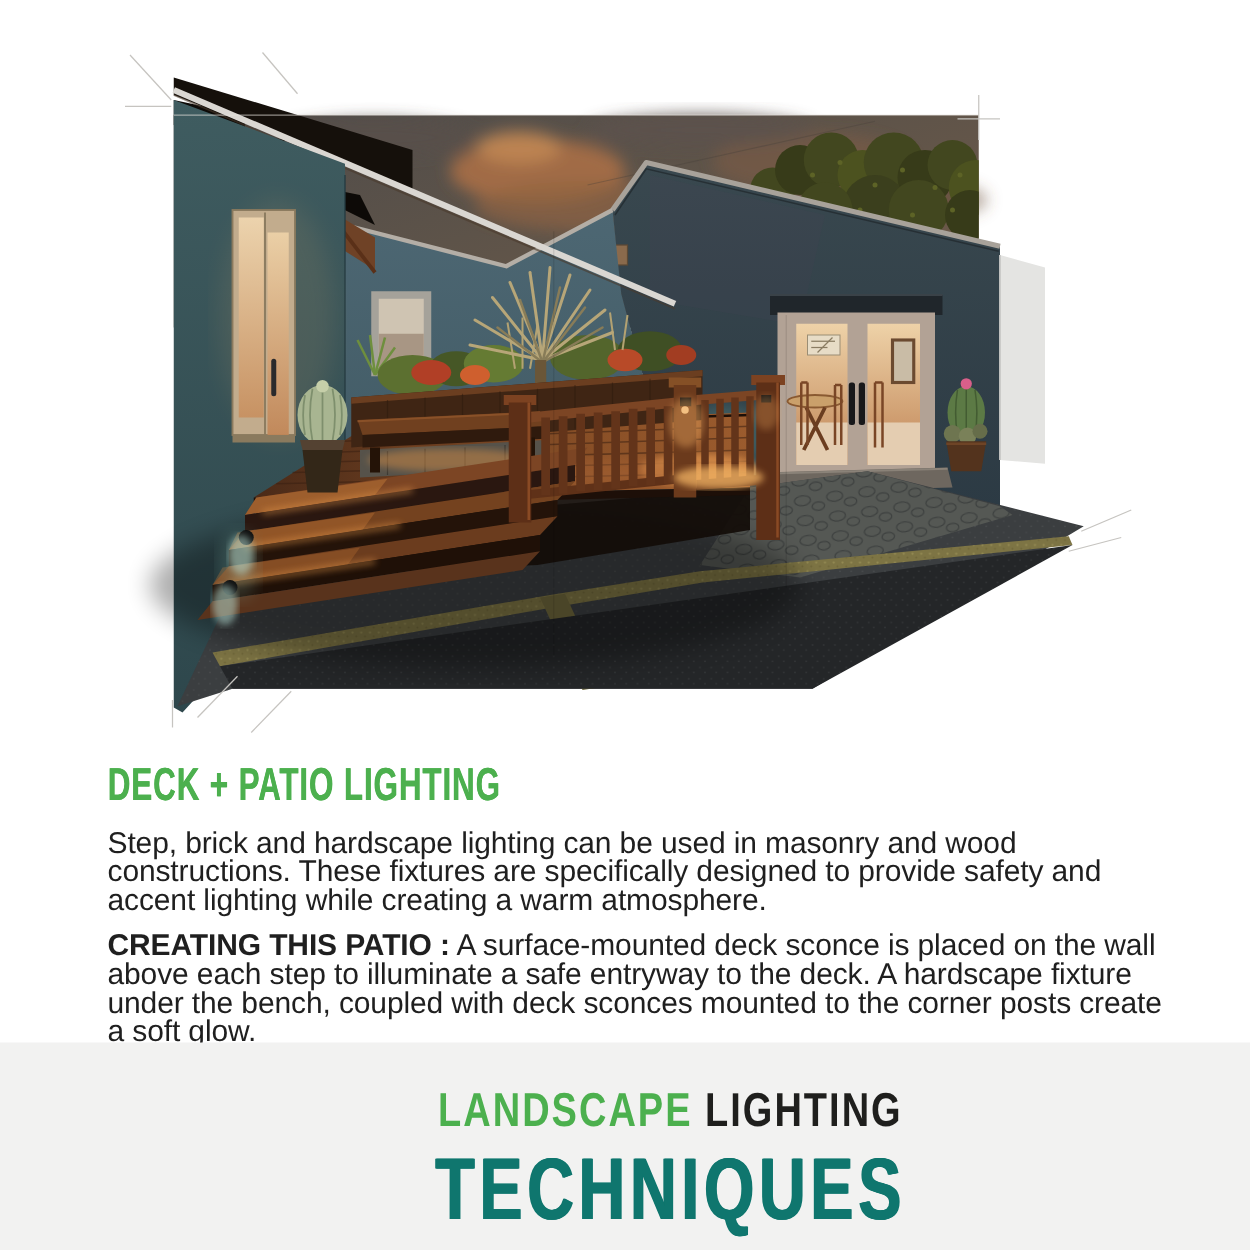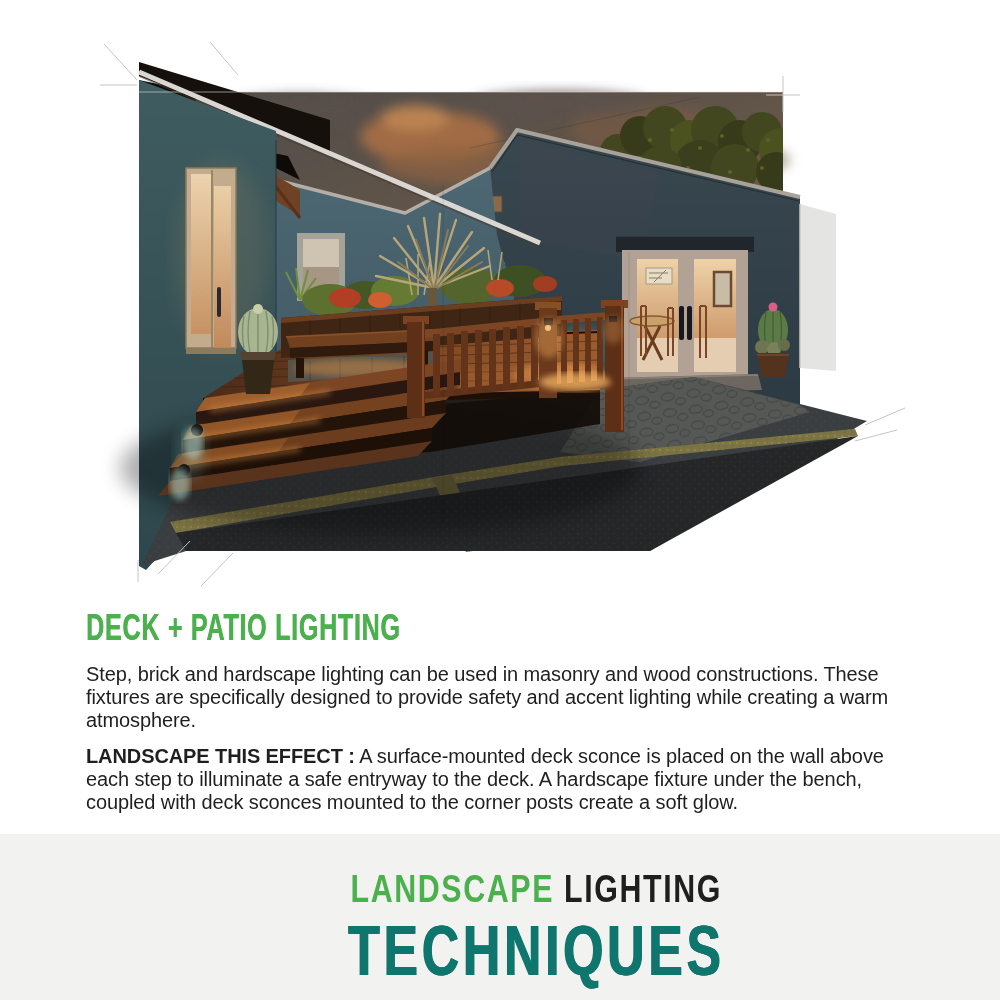--- a/index.html
+++ b/index.html
@@ -4,21 +4,21 @@
 <style>
   html,body{margin:0;padding:0;background:#ffffff;}
   .page{position:relative;width:1000px;height:1000px;background:#ffffff;overflow:hidden;
         font-family:"Liberation Sans",sans-serif;}
   .scene{position:absolute;left:0;top:0;width:1000px;height:1000px;pointer-events:none;}
   .copy{position:absolute;left:86px;top:606px;width:846px;color:#1f1f1f;}
   .headline{margin:0;font-size:37px;line-height:44px;font-weight:700;color:#4CB04E;
             letter-spacing:1px;white-space:nowrap;}
   .cond{display:inline-block;transform:scaleX(.68);transform-origin:0 50%;
         text-shadow:.5px 0 currentColor;}
-  .copy p{margin:13px 0 0 0;font-size:20px;line-height:23px;letter-spacing:-.1px;}
+  .copy p{margin:13px 0 0 0;font-size:24px;line-height:23px;letter-spacing:-.1px;}
   .copy p strong{font-weight:700;}
   .banner{position:absolute;left:0;bottom:0;width:1000px;height:166px;background:#F2F2F1;
           text-align:center;padding-left:36px;}
   .banner-line1{margin-top:34px;font-size:38px;font-weight:700;letter-spacing:2px;
                 white-space:nowrap;}
   .banner-line1 .cond2{display:inline-block;transform:scaleX(.8);transform-origin:50% 50%;}
   .brand-green{color:#4CB04E;}
   .brand-dark{color:#1f1f1d;}
   .banner-line2{margin-top:0px;font-size:70px;font-weight:700;letter-spacing:5px;color:#0f766e;
                 white-space:nowrap;}
@@ -432,21 +432,21 @@
     <line x1="233" y1="553" x2="201" y2="586"></line>
   </g>
 </svg>
 
   <section class="copy">
     <h1 class="headline">
       <span class="cond">DECK + PATIO LIGHTING</span>
     </h1>
     <p>Step, brick and hardscape lighting can be used in masonry and wood constructions. These fixtures are specifically designed to provide safety and accent lighting while creating a warm atmosphere.</p>
     <p>
-      <strong>LANDSCAPE THIS EFFECT :</strong>
+      <strong>CREATING THIS PATIO :</strong>
       <span>A surface-mounted deck sconce is placed on the wall above each step to illuminate a safe entryway to the deck. A hardscape fixture under the bench, coupled with deck sconces mounted to the corner posts create a soft glow.</span>
     </p>
   </section>
 
   <footer class="banner">
     <div class="banner-line1">
       <span class="cond2"><span class="brand-green">LANDSCAPE</span>&nbsp;<span class="brand-dark">LIGHTING</span></span>
     </div>
     <div class="banner-line2">
       <span class="cond3">TECHNIQUES</span>

